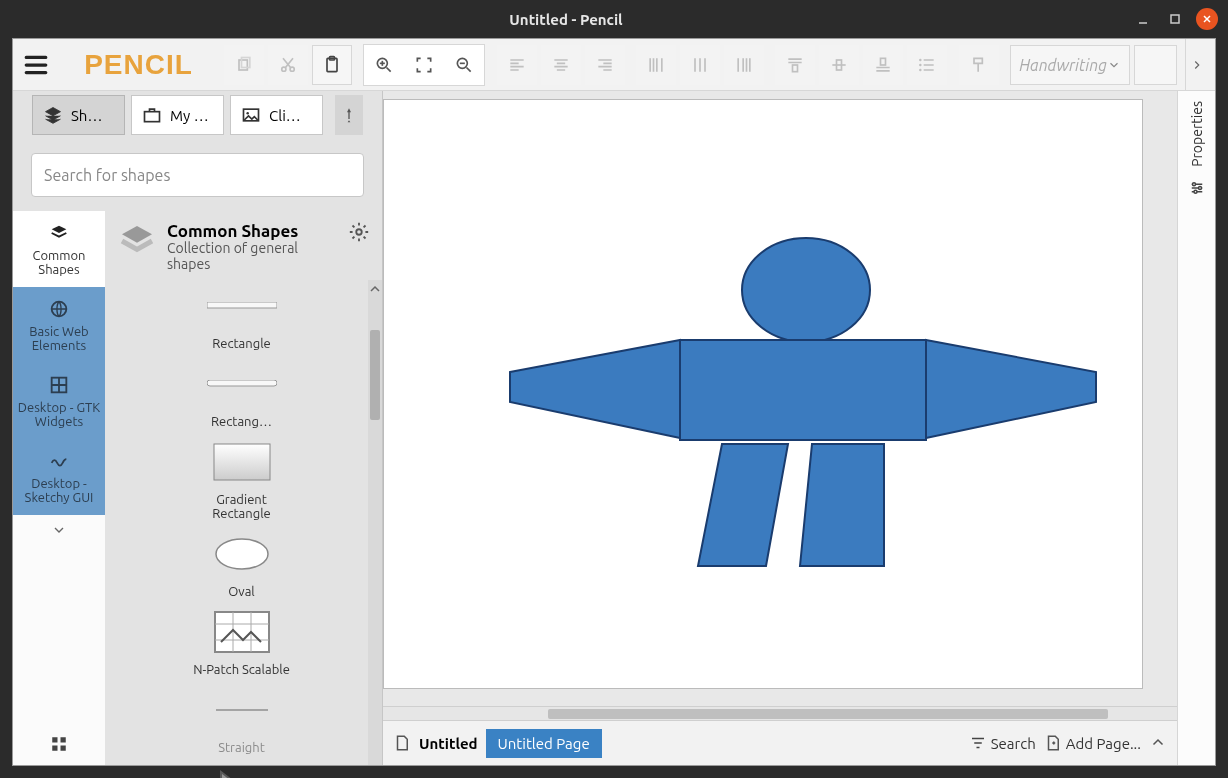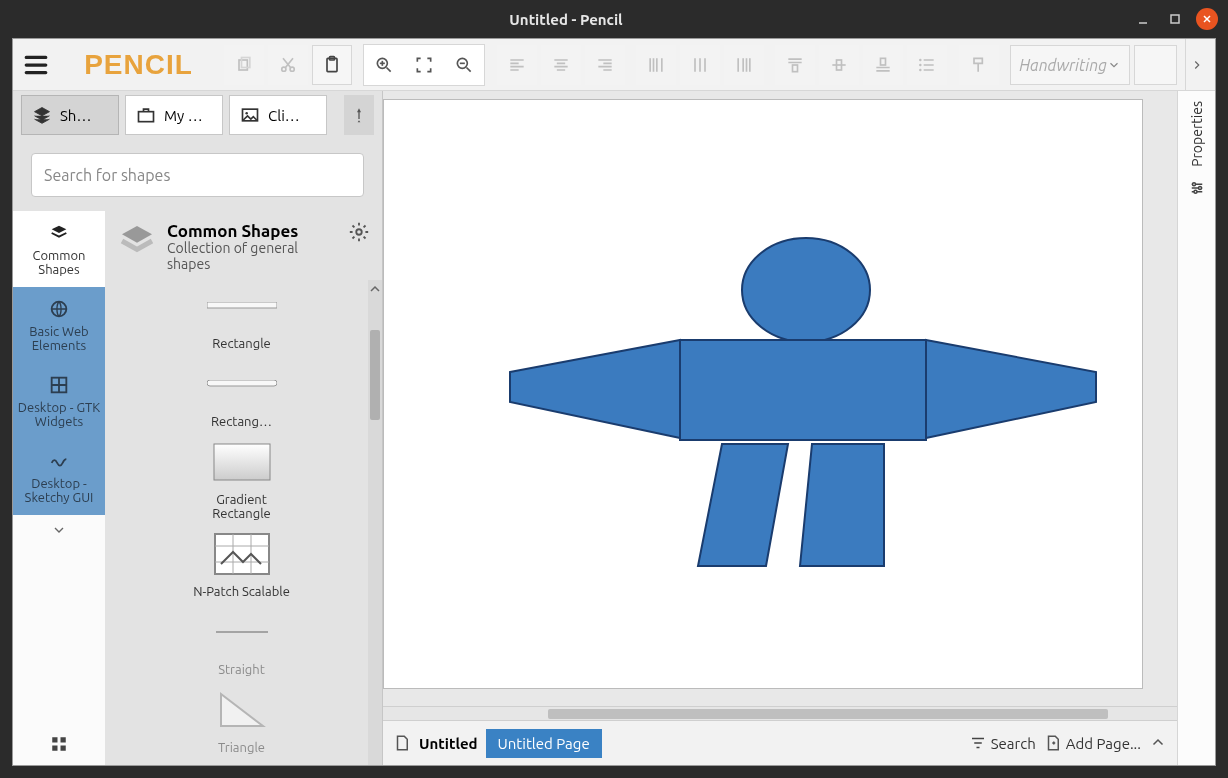--- a/index.html
+++ b/index.html
@@ -22,21 +22,21 @@
   .tgroup { display: flex; background: #fff; border: 1px solid #d7d7d7; }
   .tgroup .tbtn { background: transparent; border: none; }
   .tsep { width: 4px; }
   .font-select { height: 40px; width: 130px; border: 1px solid #d7d7d7; background: #f6f6f6; display: flex; align-items: center; padding: 0 8px; color: #aaa; font-style: italic; cursor: pointer; }
   .font-select span { flex: 1; }
   .size-box { width: 50px; height: 40px; border: 1px solid #d7d7d7; background: #f6f6f6; }
   .more-btn { width: 28px; height: 52px; display: flex; align-items: center; justify-content: center; color: #888; cursor: pointer; border-left: 1px solid #d7d7d7; }
   .main { flex: 1; display: flex; min-height: 0; }
   
   .leftpanel { width: 370px; background: #e3e3e3; border-right: 1px solid #c6c6c6; display: flex; flex-direction: column; min-height: 0; }
-  .lp-tabs { height: 48px; display: flex; align-items: center; padding: 8px; gap: 6px; background: #e3e3e3; }
+  .lp-tabs { height: 48px; display: flex; align-items: center; padding: 19px; gap: 6px; background: #e3e3e3; }
   .lp-tab { height: 40px; display: flex; align-items: center; gap: 8px; padding: 0 10px; background: #fff; border: 1px solid #c7c7c7; cursor: pointer; font-size: 15px; overflow: hidden; }
   .lp-tab.active { background: #d4d4d4; border-color: #b5b5b5; }
   .lp-tab svg { width: 20px; height: 20px; flex: none; }
   .lp-tab span { white-space: nowrap; overflow: hidden; text-overflow: ellipsis; }
   .pin-btn { width: 30px; height: 40px; background: #d4d4d4; display: flex; align-items: center; justify-content: center; cursor: pointer; }
   .search-wrap { padding: 14px 18px; }
   .search-input { width: 100%; height: 44px; border: 1px solid #c7c7c7; border-radius: 4px; background: #fff; padding: 0 12px; font-size: 16px; color: #555; }
   .search-input::placeholder { color: #888; }
   .lp-body { flex: 1; display: flex; min-height: 0; }
   .cats { width: 92px; background: #fbfbfb; display: flex; flex-direction: column; overflow: hidden; }
@@ -359,20 +359,28 @@
                           <stop offset="1" stop-color="#ccc"></stop>
                         </linearGradient>
                       </defs>
                       <rect x="2" y="2" width="56" height="36" fill="url(#g1)" stroke="#888"></rect>
                     </svg>
                   </div>
                 <div class="scap two">Gradient Rectangle</div>
               </div>
               <div class="shape-cell">
                 <div class="thumb">
+                    <svg width="60" height="40">
+                      <ellipse cx="30" cy="20" rx="26" ry="15" fill="#fff" stroke="#888" stroke-width="1.5"></ellipse>
+                    </svg>
+                  </div>
+                <div class="scap">Oval</div>
+              </div>
+              <div class="shape-cell">
+                <div class="thumb">
                     <svg width="58" height="44">
                       <rect x="2" y="2" width="54" height="40" fill="#fff" stroke="#888" stroke-width="2"></rect>
                       <path d="M2 14h54M2 30h54M20 2v40M38 2v40" stroke="#aaa" stroke-width="1"></path>
                       <path d="M8 32l12-12 10 10 8-8 10 10" fill="none" stroke="#555" stroke-width="2"></path>
                     </svg>
                   </div>
                 <div class="scap two">N-Patch Scalable</div>
               </div>
               <div class="shape-cell" style="opacity:.5">
                 <div class="thumb">

